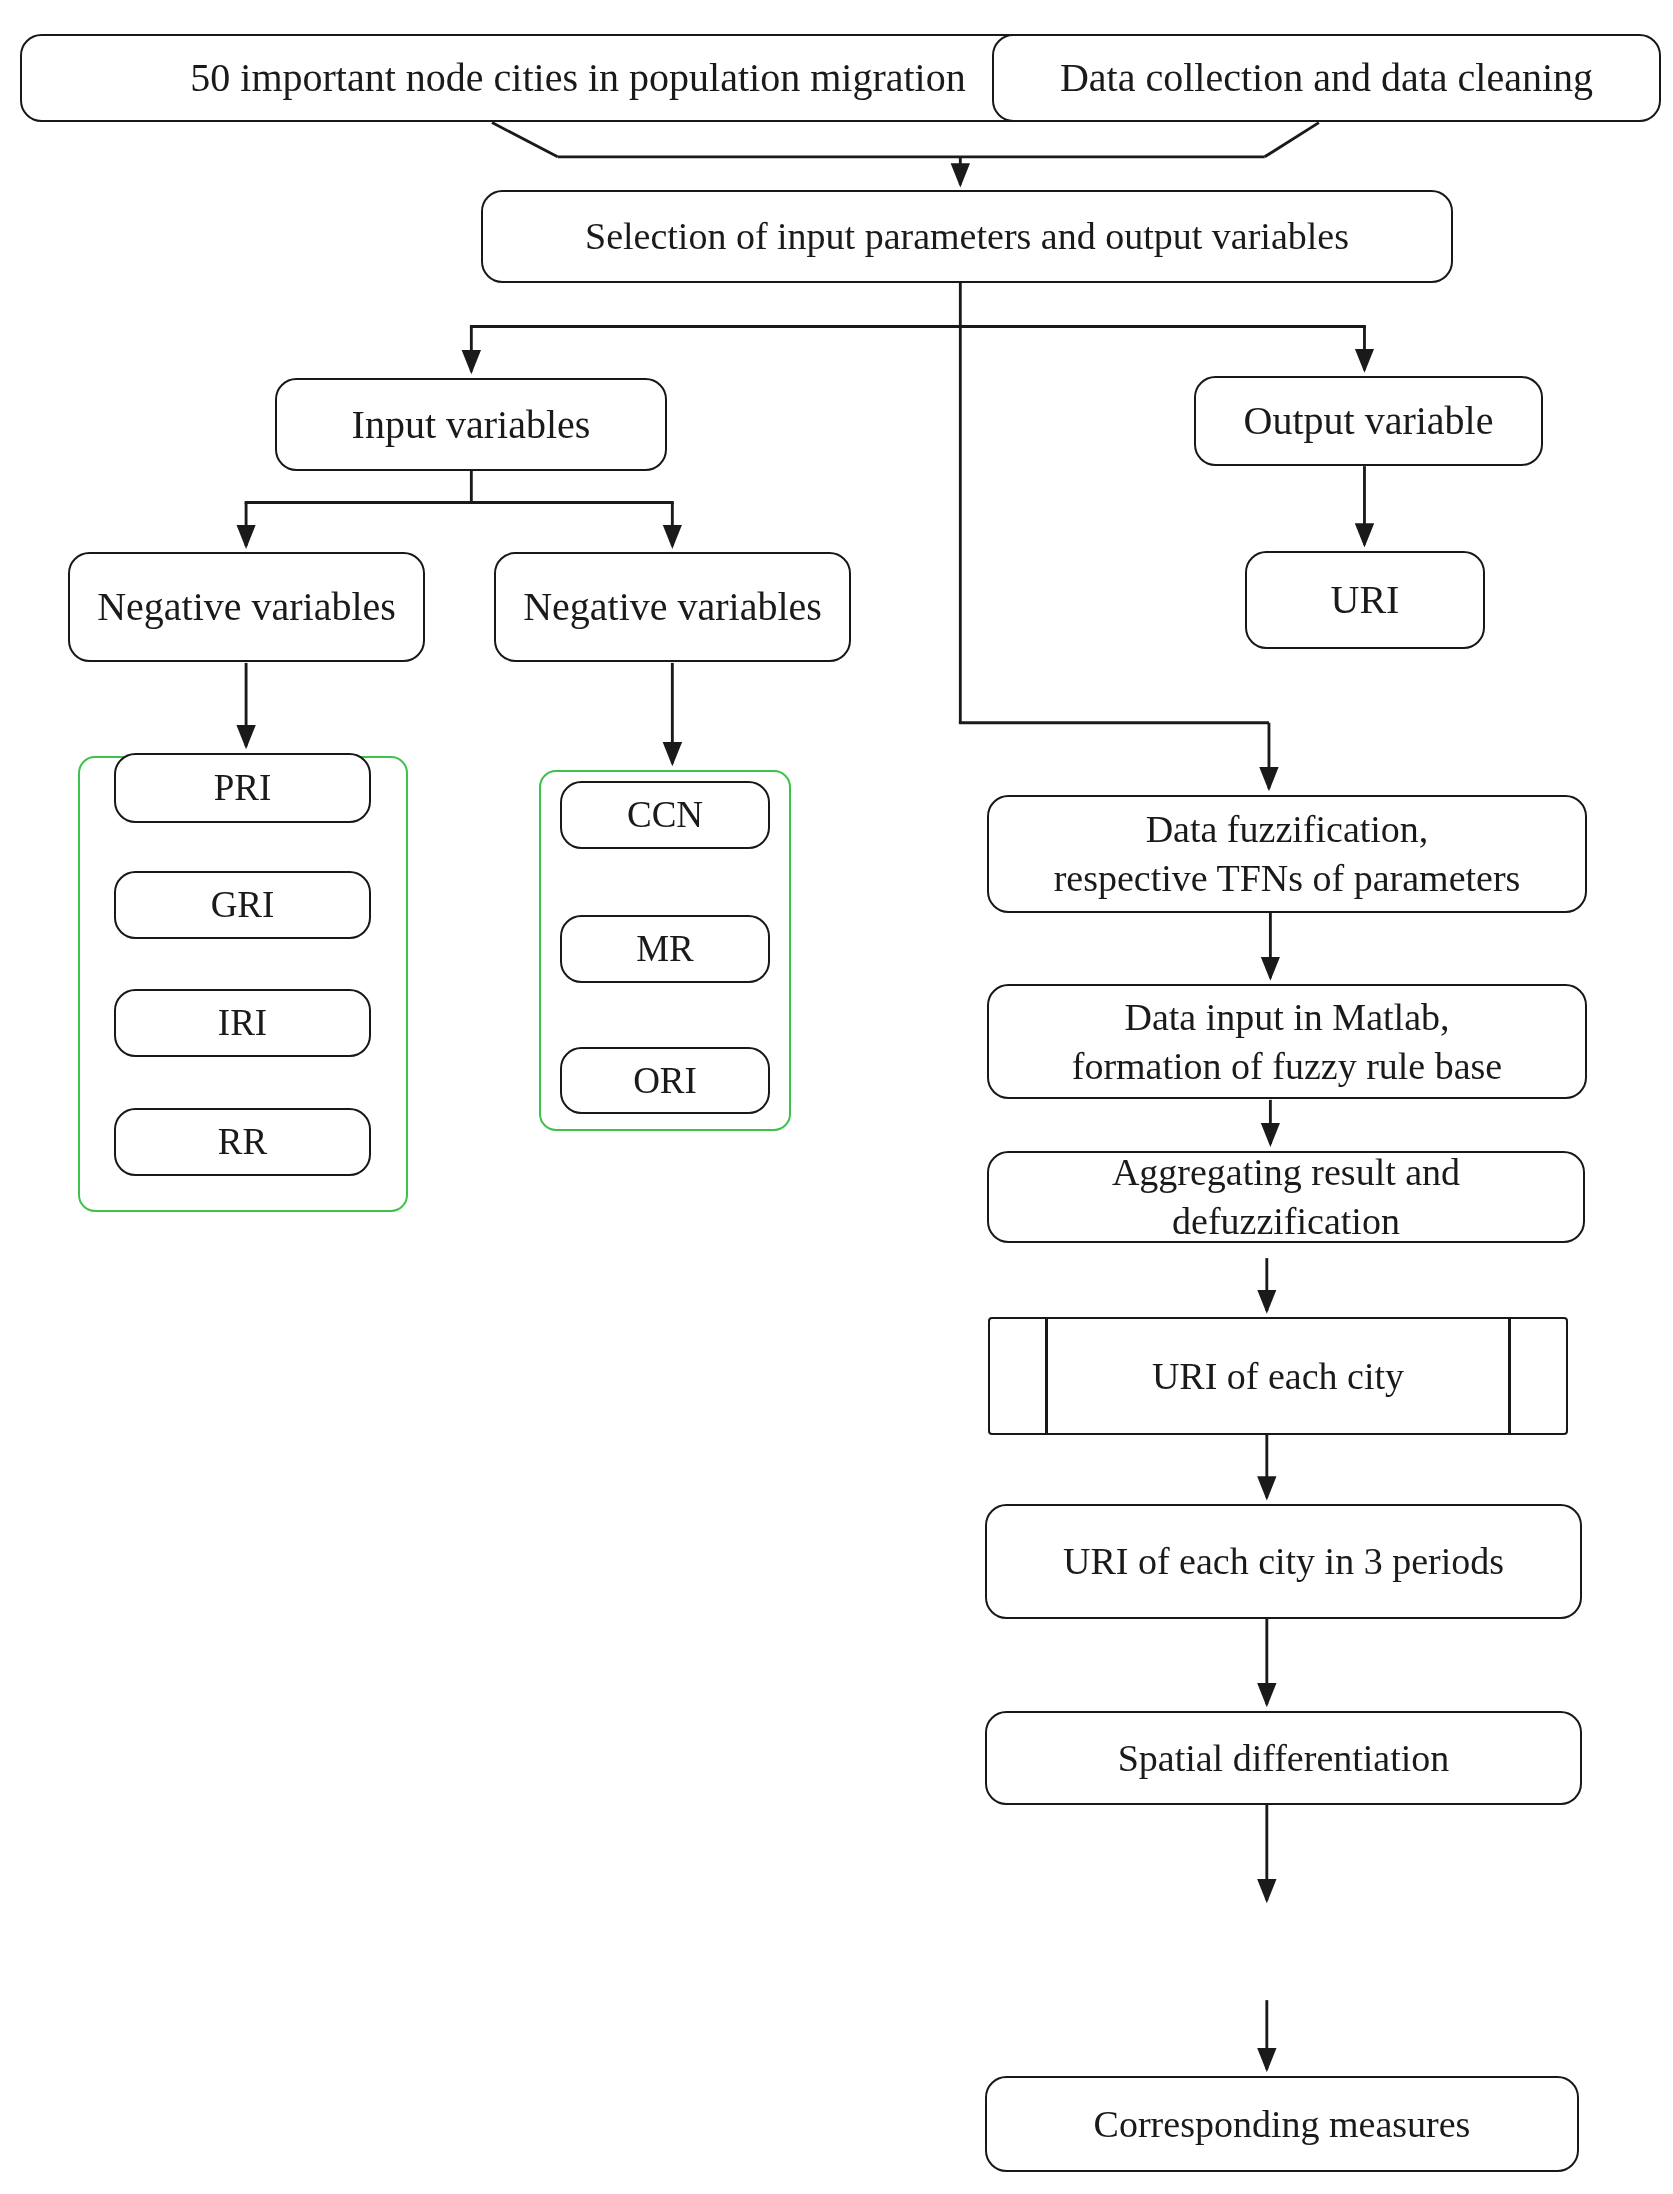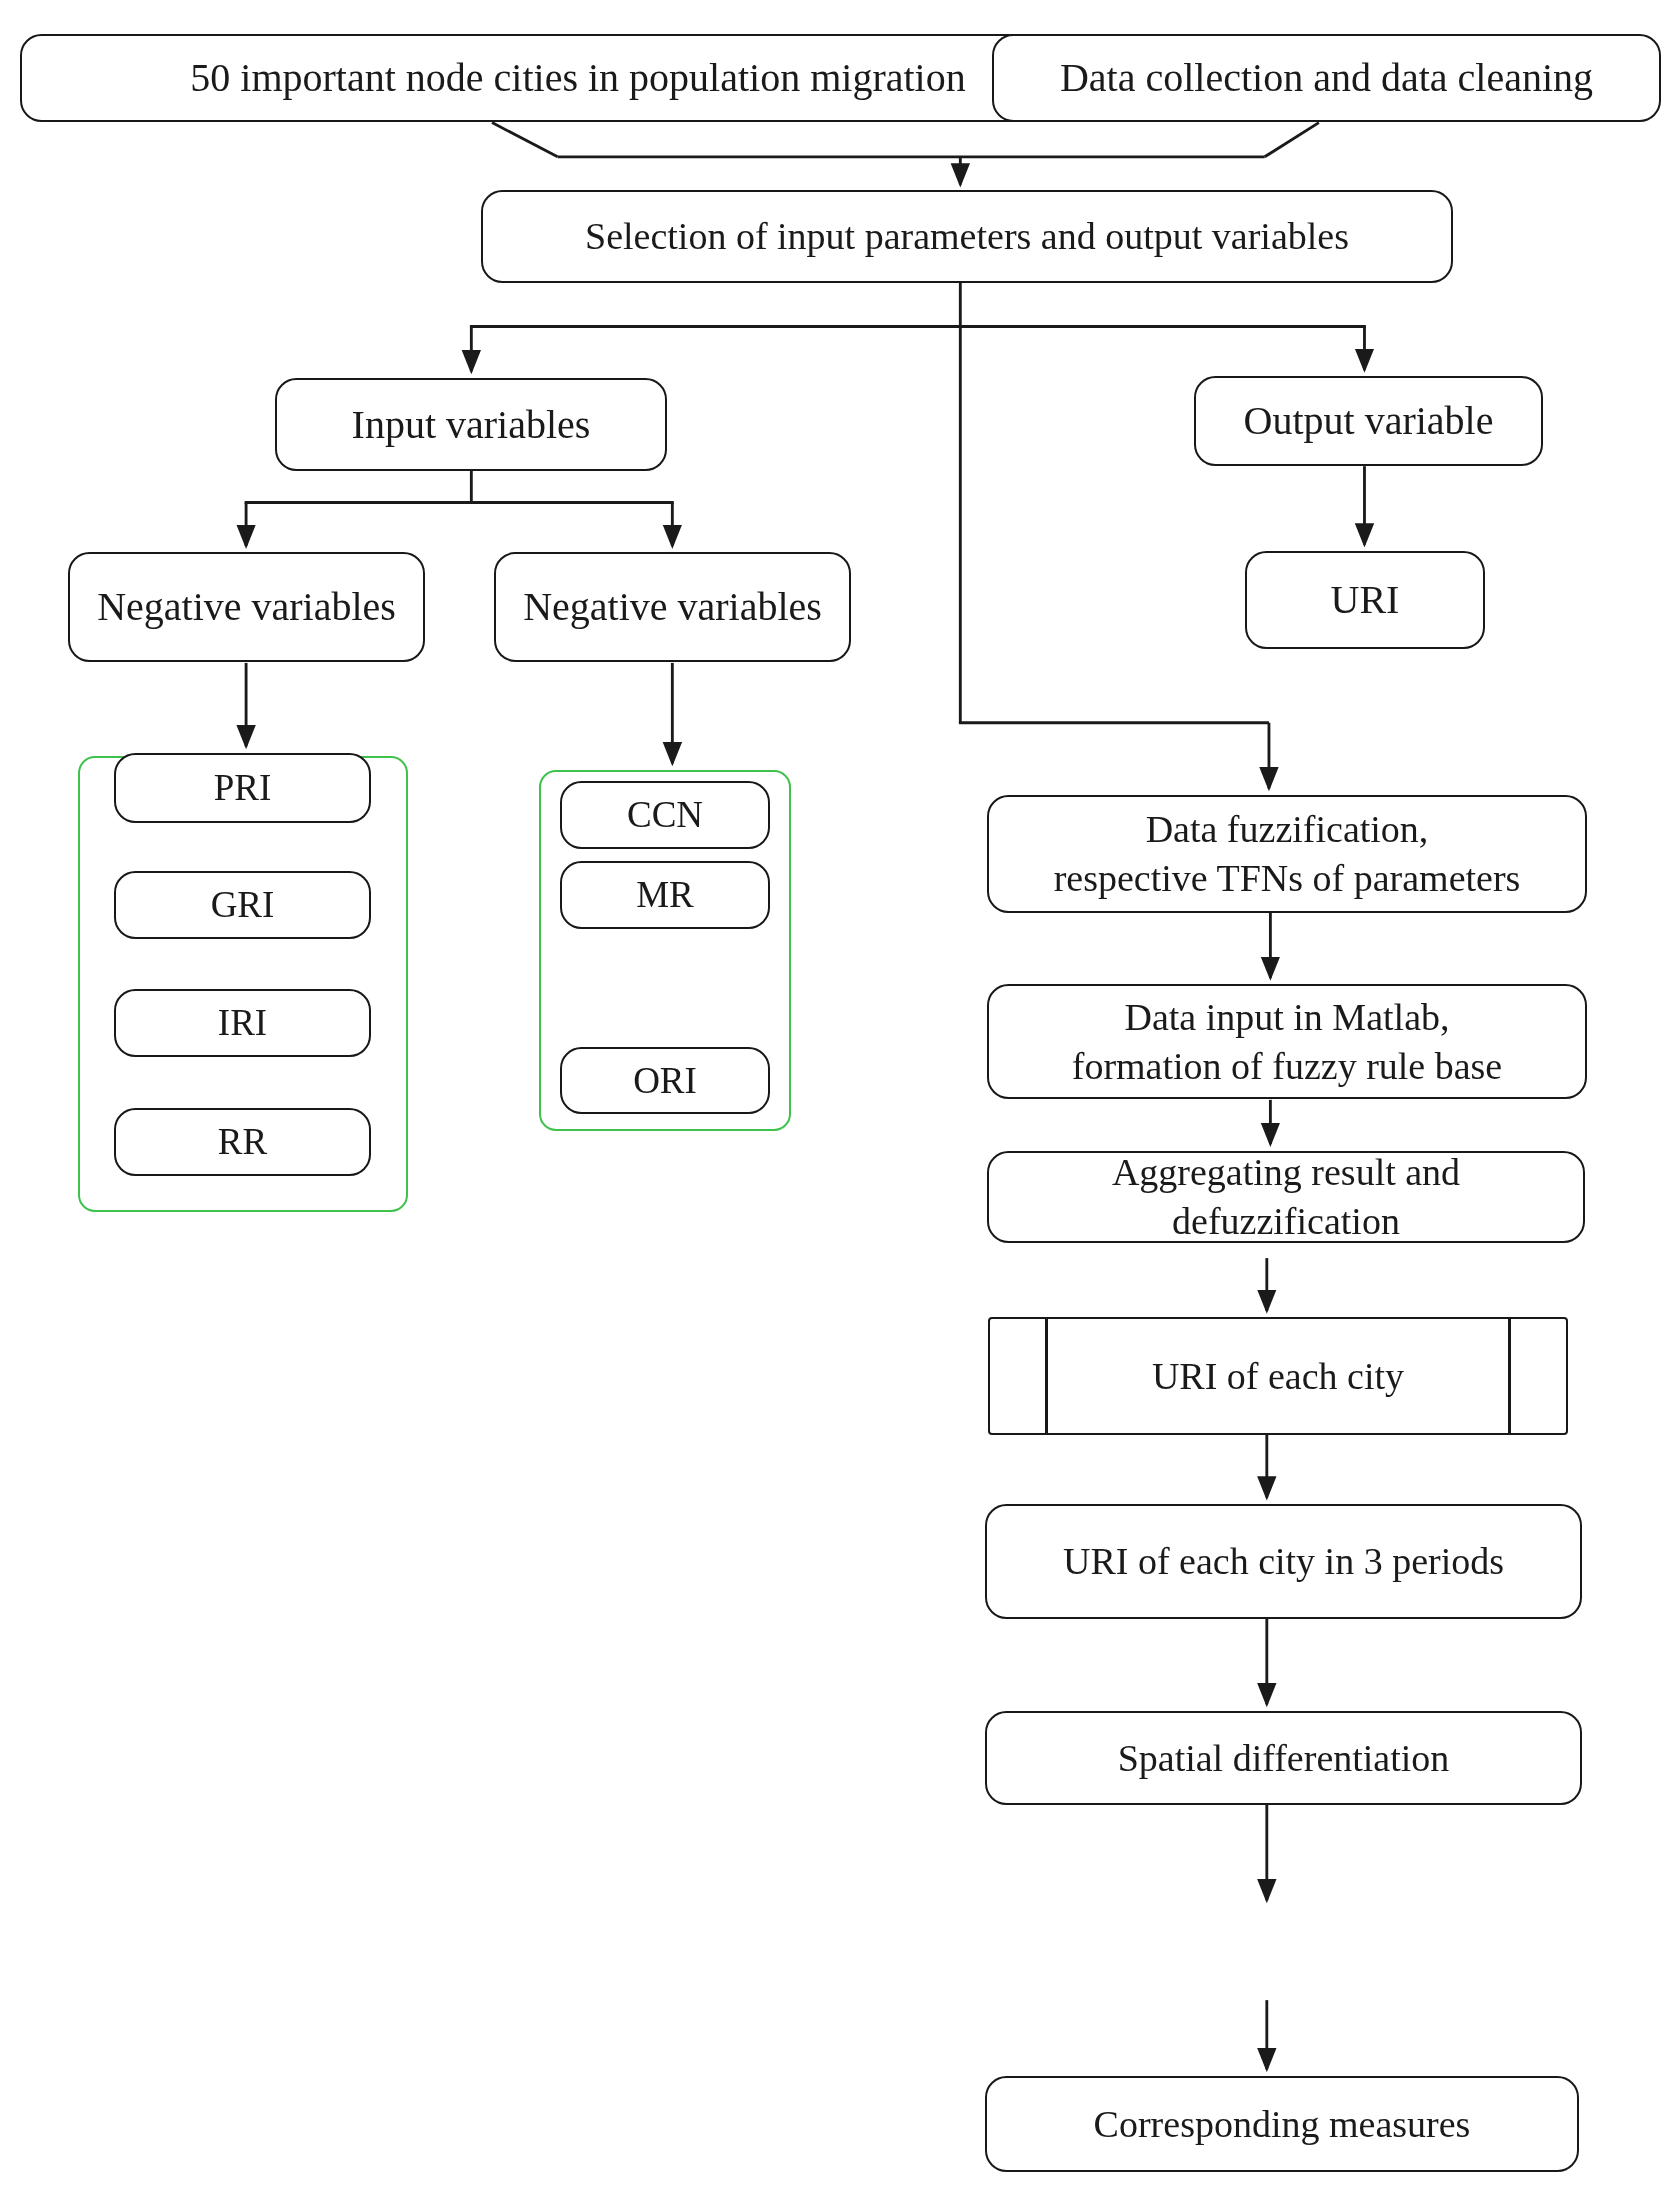--- a/index.html
+++ b/index.html
@@ -122,21 +122,21 @@
   <div class="node f56" style="left: 1245px; top: 551px; width: 240px; height: 98px; border-color: rgb(24, 24, 24);">URI</div>
 
   <div class="node f56" style="left: 494px; top: 552px; width: 357px; height: 110px; border-color: rgb(24, 24, 24);">Negative variables</div>
 
   <div class="node f52" style="left: 114px; top: 753px; width: 257px; height: 70px; border-color: rgb(24, 24, 24);">PRI</div>
   <div class="node f52" style="left: 114px; top: 871px; width: 257px; height: 68px; border-color: rgb(24, 24, 24);">GRI</div>
   <div class="node f52" style="left: 114px; top: 989px; width: 257px; height: 68px; border-color: rgb(24, 24, 24);">IRI</div>
   <div class="node f52" style="left: 114px; top: 1108px; width: 257px; height: 68px; border-color: rgb(24, 24, 24);">RR</div>
 
   <div class="node f52" style="left: 560px; top: 781px; width: 210px; height: 68px; border-color: rgb(24, 24, 24);">CCN</div>
-  <div class="node f52" style="left: 560px; top: 861px; width: 210px; height: 68px; border-color: rgb(24, 24, 24);">MR</div>
+  <div class="node f52" style="left: 560px; top: 915px; width: 210px; height: 68px; border-color: rgb(24, 24, 24);">MR</div>
   <div class="node f52" style="left: 560px; top: 1047px; width: 210px; height: 67px; border-color: rgb(24, 24, 24);">ORI</div>
 
   <div class="node f54" style="left: 970px; top: 795px; width: 600px; height: 118px; border-color: rgb(24, 24, 24);">Data fuzzification,
 respective TFNs of parameters</div>
   <div class="node f54" style="left: 970px; top: 984px; width: 600px; height: 115px; border-color: rgb(24, 24, 24);">Data input in Matlab,
 formation of fuzzy rule base</div>
   <div class="node f54" style="left: 970px; top: 1151px; width: 598px; height: 92px; border-color: rgb(24, 24, 24);">Aggregating result and
 defuzzification</div>
 
   <div class="node f54 sharp" style="left: 971px; top: 1317px; width: 580px; height: 118px; border-color: rgb(24, 24, 24);">

